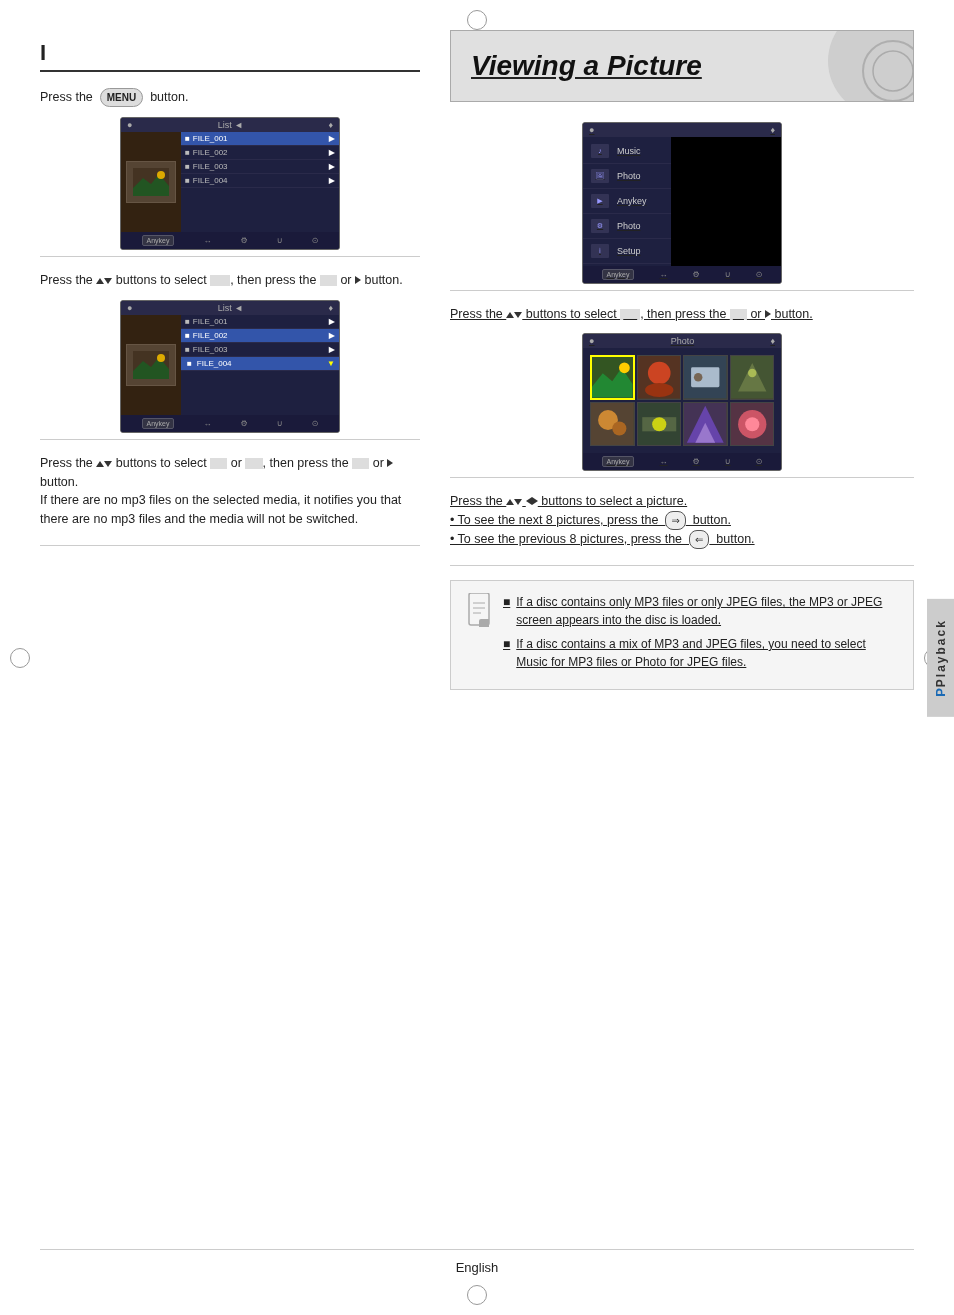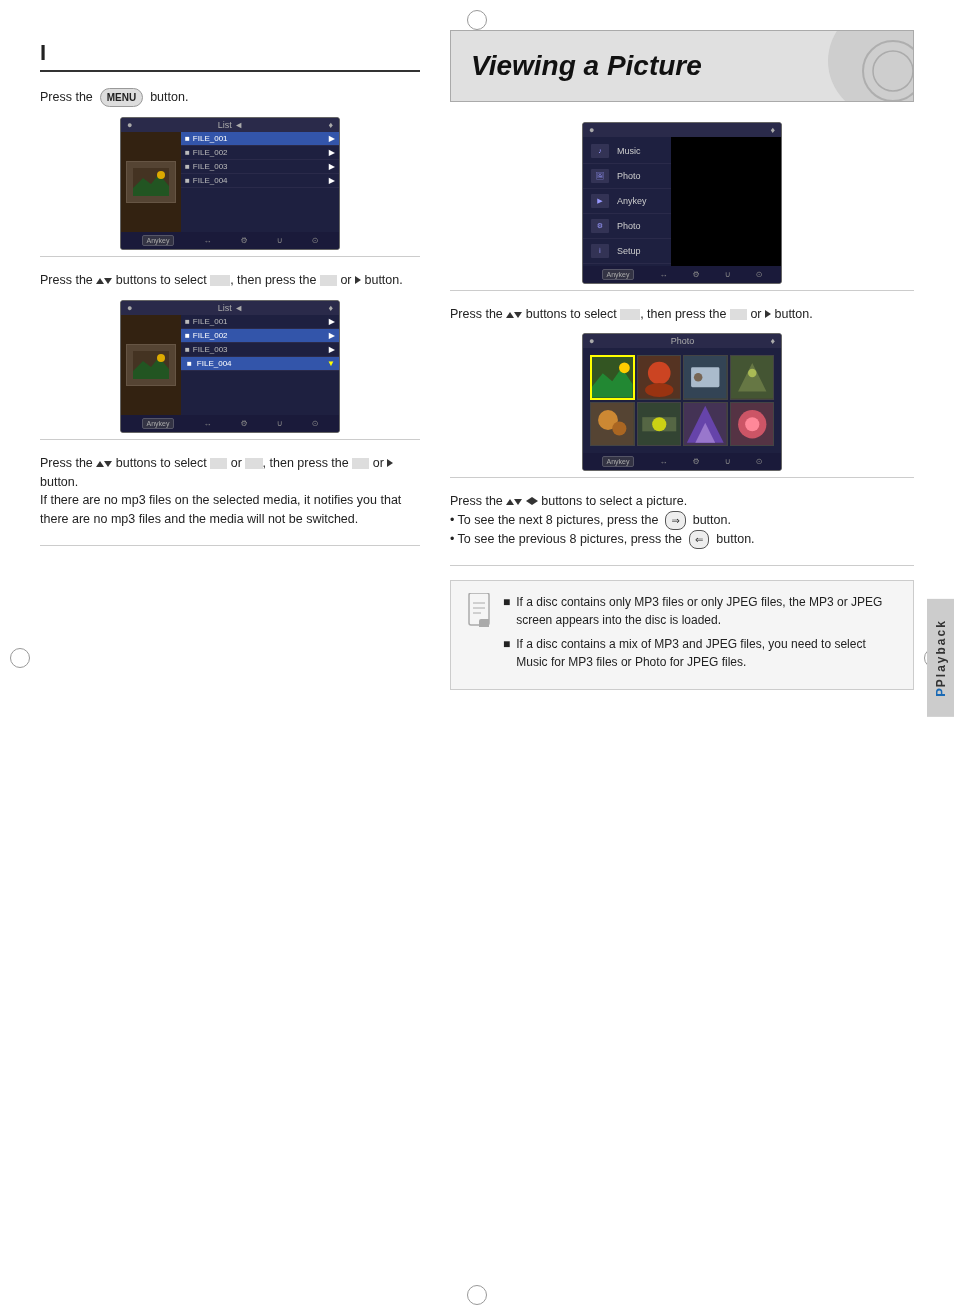--- a/index.html
+++ b/index.html
@@ -72,20 +72,21 @@
       flex: 1;
     }
 
     .left-col {
       width: 380px;
       flex-shrink: 0;
     }
 
     .right-col {
       flex: 1;
+      text-decoration: underline;
     }
 
     
     .section-heading {
       font-size: 22px;
       font-weight: bold;
       border-bottom: 2px solid #333;
       padding-bottom: 4px;
       margin-bottom: 16px;
       margin-top: 10px;
@@ -627,14 +628,17 @@
           <div class="note-item">
             <span class="note-bullet">■</span>
             <span>If a disc contains a mix of MP3 and JPEG files, you need to select Music for MP3 files or Photo for JPEG files.</span>
           </div>
         </div>
       </div>
 
     </div>
   </div>
 
+  <div class="footer-english">
+    <span>English</span>
+  </div>
 
 </div>
 
 </body></html>

